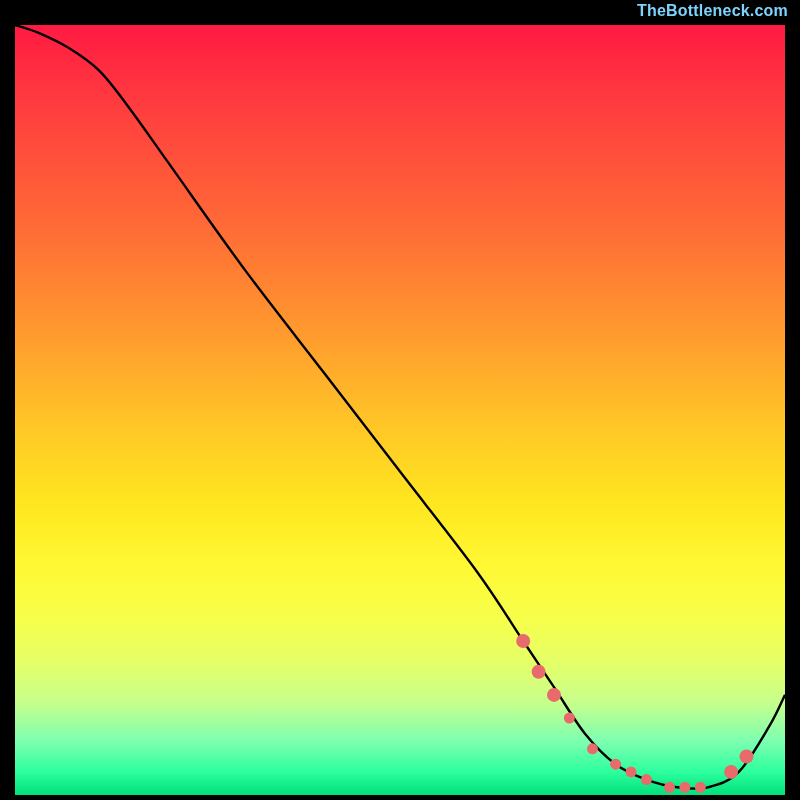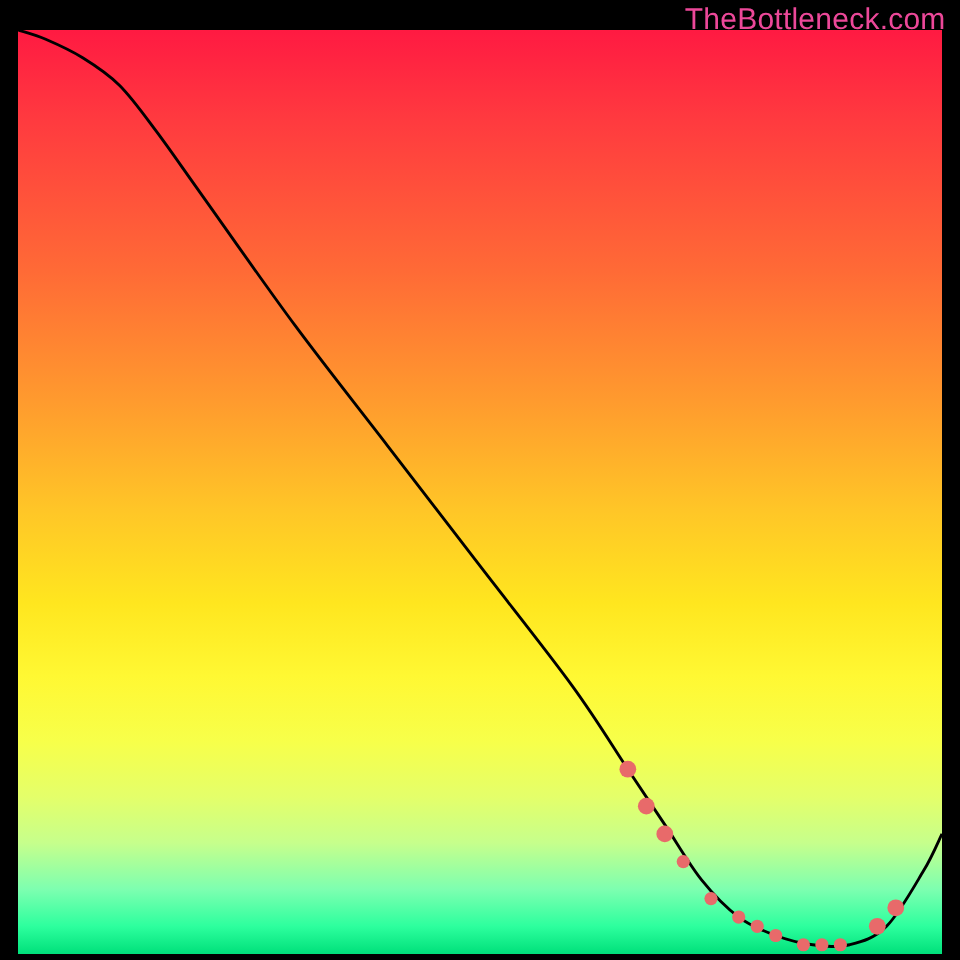--- a/index.html
+++ b/index.html
@@ -46,23 +46,23 @@
     left: 0;
     top: 0;
     width: 770px;
     height: 770px;
     overflow: visible;
   }
   .watermark {
     position: absolute;
     top: 2px;
     right: 12px;
-    color: #ec4899;
-    font-size: 25px;
-    font-weight: 400;
+    color: #7dd3fc;
+    font-size: 16px;
+    font-weight: 700;
     letter-spacing: 0.2px;
     user-select: none;
   }
 </style>
 </head>
 <body>
 
 <div class="frame">
 
   <div class="watermark">TheBottleneck.com</div>

